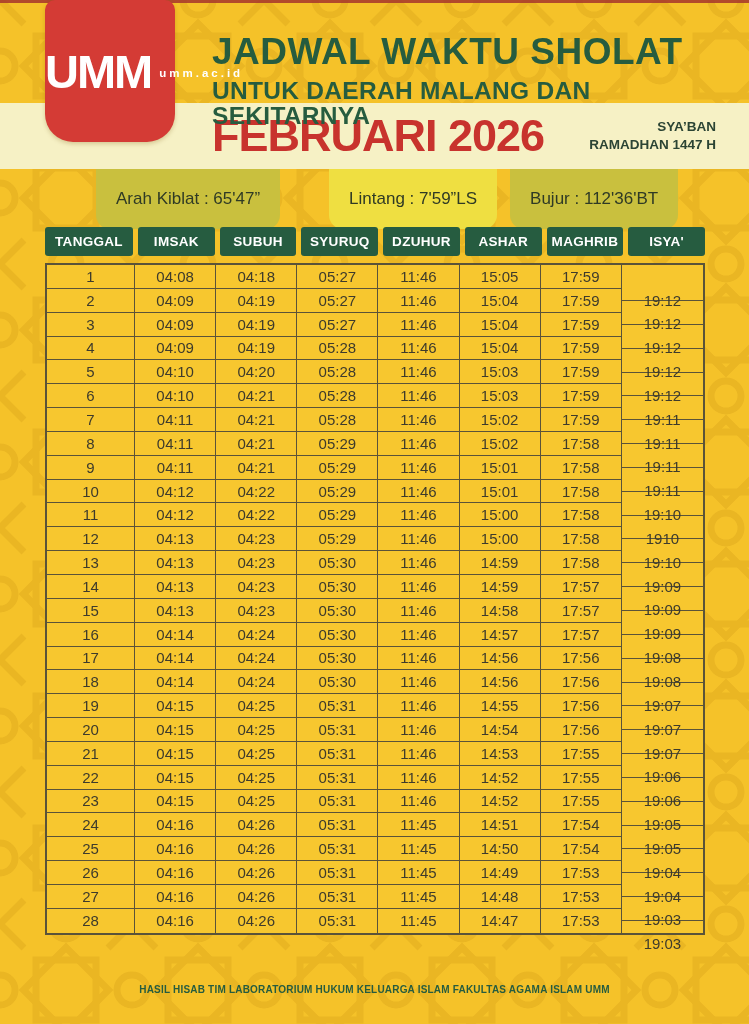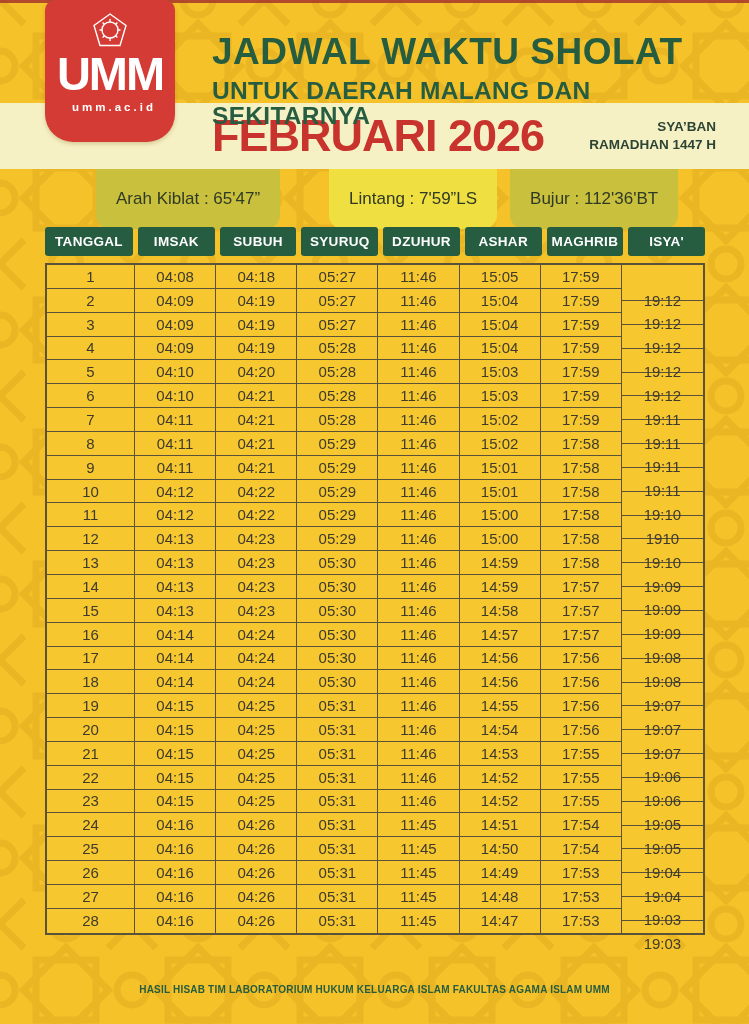--- a/index.html
+++ b/index.html
@@ -14,21 +14,21 @@
   .top-line {
     position: absolute; top: 0; left: 0; right: 0; height: 3px;
     background: var(--c-top_line); opacity: .85; z-index: 4;
   }
   
   .logo {
     position: absolute; left: 45px; top: 0; width: 130px; height: 142px;
     background: var(--c-brand_red);
     border-radius: 10px 10px 28px 28px;
     z-index: 5;
-    display: flex; flex-direction: column; align-items: center;
+    display: flex; align-items: center;
     box-shadow: 0 2px 4px rgba(120,80,0,.25);
   }
   .logo-emblem { margin-top: 12px; }
   .logo-acronym {
     color: #fff; font-weight: bold; font-size: 47px; line-height: .95;
     letter-spacing: -2px; margin-top: 2px;
   }
   .logo-site {
     color: #fff; font-weight: bold; font-size: 11.5px; letter-spacing: 3px;
     margin-top: 4px;

